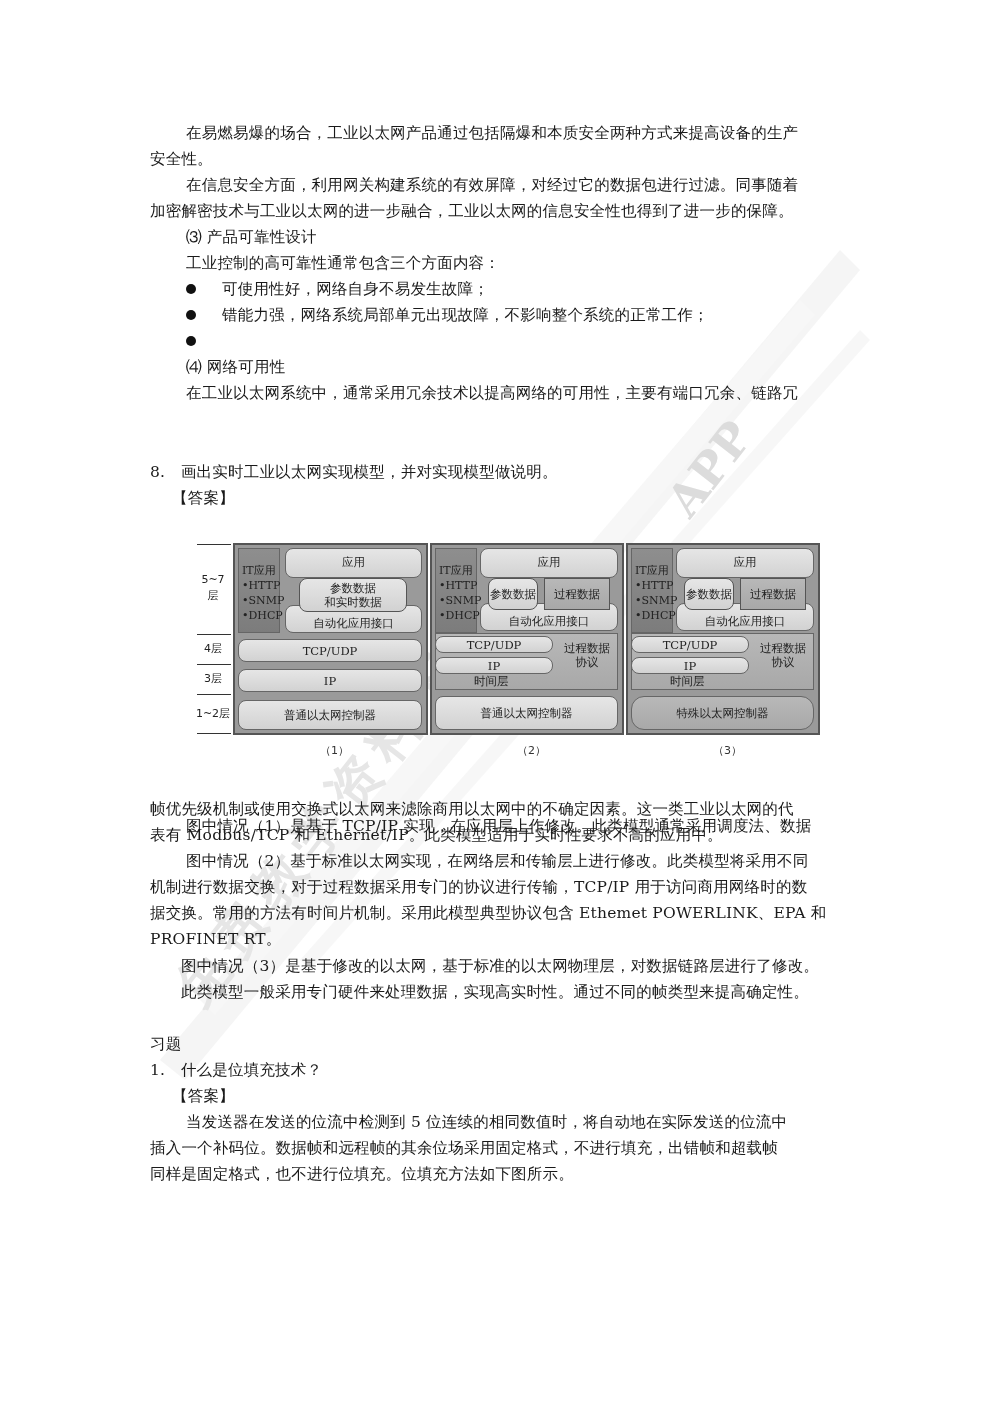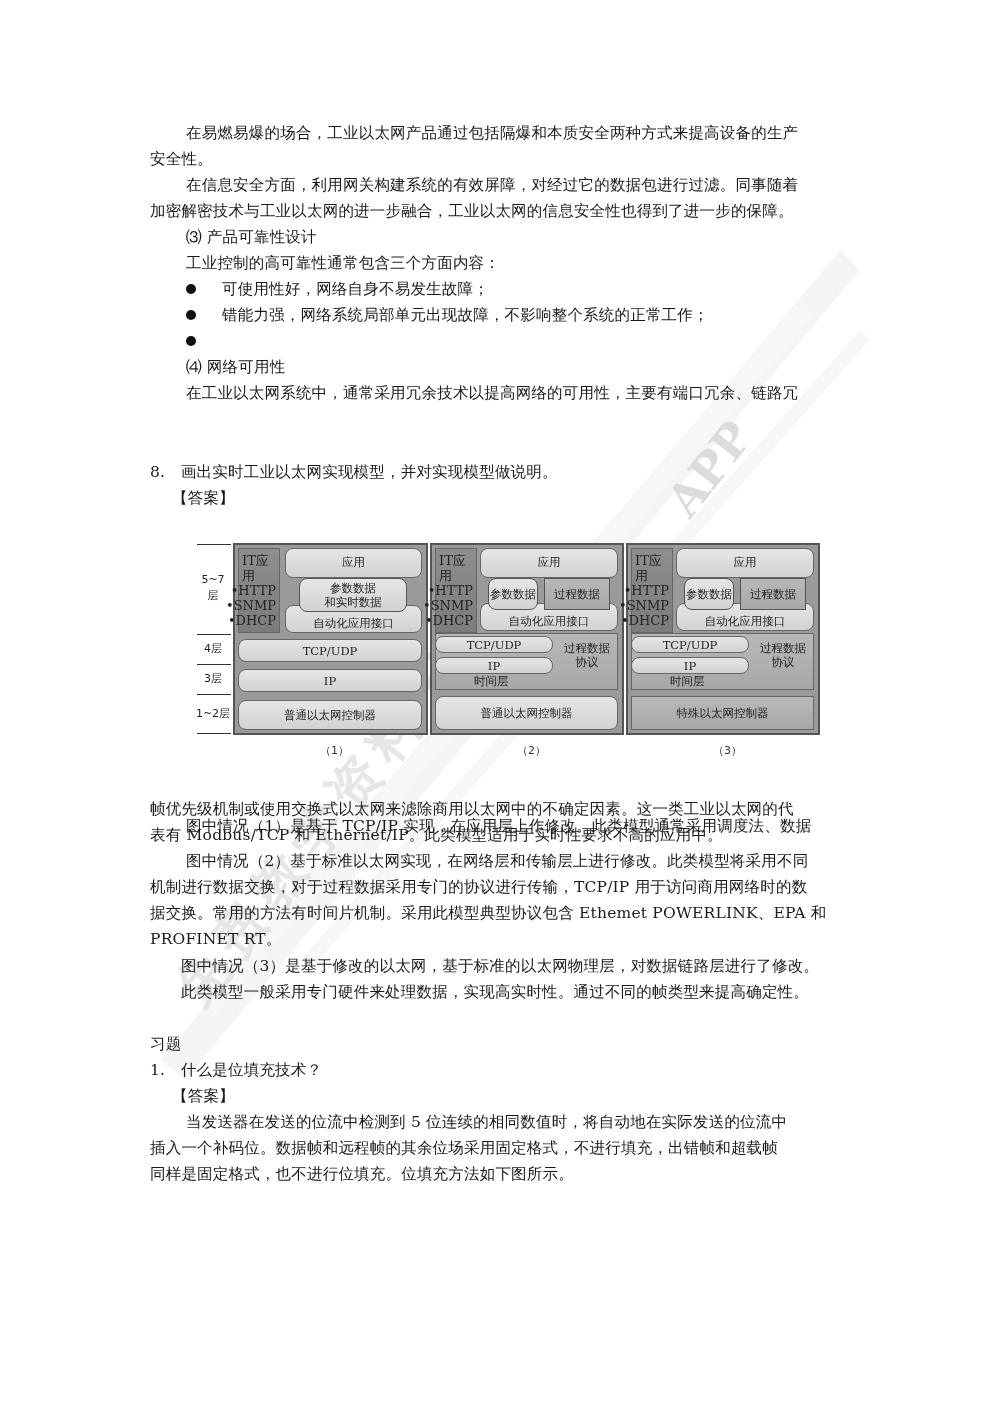--- a/index.html
+++ b/index.html
@@ -29,21 +29,21 @@
     
     .diagram { position: absolute; left: 195px; top: 540px; width: 630px; height: 220px; font-family: "DejaVu Sans", sans-serif; }
     .layer-labels { position: absolute; left: 0; top: 0; width: 36px; height: 195px; }
     .ll-rule { position: absolute; left: 2px; width: 34px; height: 1px; background: #333; }
     .ll-text { position: absolute; left: 0; width: 36px; text-align: center; font-size: 11px; color: #222; line-height: 14px; }
     .model { position: absolute; top: 3px; height: 192px; border: 2px solid #555; background: #9a9a9a; box-sizing: border-box; }
     .box { position: absolute; box-sizing: border-box; border: 1px solid #666; display: flex; align-items: center; justify-content: center; text-align: center; font-size: 11.5px; color: #222; line-height: 14px; font-family: "DejaVu Serif", serif; }
     .light { background: linear-gradient(#e6e6e6, #d2d2d2); border-radius: 8px; }
     .mid { background: linear-gradient(#b8b8b8, #a8a8a8); }
     .dark { background: linear-gradient(#8e8e8e, #7c7c7c); }
-    .itbox { align-items: flex-end; justify-content: flex-start; text-align: left; padding: 4px 3px; flex-direction: column; font-size: 13px; line-height: 15px; }
+    .itbox { align-items: flex-start; justify-content: flex-start; text-align: left; padding: 14px 3px; flex-direction: column; font-size: 11px; line-height: 15px; }
     .caption { position: absolute; top: 203px; font-size: 11px; color: #333; font-family: "DejaVu Sans", sans-serif; }
   </style>
 </head>
 <body>
 
 <svg class="watermark" viewBox="0 0 993 1404">
   <g opacity="0.55">
     <path d="M 160 1060 L 840 250 L 860 270 L 185 1080 Z" fill="#ededed"></path>
     <path d="M 200 1000 L 800 300 L 815 315 L 215 1015 Z" fill="#f1f1f1"></path>
     <path d="M 300 960 L 860 330 L 870 340 L 310 970 Z" fill="#f2f2f2"></path>
@@ -139,21 +139,21 @@
       <div class="box light" style="left:48px; top:58px; width:138px; height:28px; align-items:flex-end; padding-bottom:2px;">自动化应用接口</div>
       <div class="box light" style="left:56px; top:33px; width:50px; height:32px; border-color:#555;">参数数据</div>
       <div class="box mid" style="left:112px; top:33px; width:66px; height:32px; border-color:#555;">过程数据</div>
       <div class="box mid" style="left:3px; top:88px; width:183px; height:57px; justify-content:flex-start; align-items:flex-end; padding:0 0 1px 38px;">时间层</div>
       <div class="box light" style="left:3px; top:91px; width:118px; height:17px;">TCP/UDP</div>
       <div class="box light" style="left:3px; top:112px; width:118px; height:17px;">IP</div>
       <div class="box mid" style="left:124px; top:91px; width:62px; height:38px; flex-direction:column; border:none; background:transparent;">
         <span>过程数据</span>
         <span>协议</span>
       </div>
-      <div class="box mid" style="left:3px; top:151px; width:183px; height:34px;">特殊以太网控制器</div>
+      <div class="box mid" style="left:3px; top:151px; width:183px; height:34px;border-radius:13px;">特殊以太网控制器</div>
     </div>
     <div class="caption" style="left:518px">（3）</div>
   </div>
 
   <div class="line indent" style="top:816px">图中情况（1）是基于 TCP/IP 实现，在应用层上作修改。此类模型通常采用调度法、数据</div>
   <div class="line" style="top:799px">帧优先级机制或使用交换式以太网来滤除商用以太网中的不确定因素。这一类工业以太网的代</div>
   <div class="line" style="top:825px">表有 Modbus/TCP 和 Ethernet/IP。此类模型适用于实时性要求不高的应用中。</div>
   <div class="line indent" style="top:851px">图中情况（2）基于标准以太网实现，在网络层和传输层上进行修改。此类模型将采用不同</div>
   <div class="line" style="top:877px">机制进行数据交换，对于过程数据采用专门的协议进行传输，TCP/IP 用于访问商用网络时的数</div>
   <div class="line" style="top:929px">PROFINET RT。</div>

